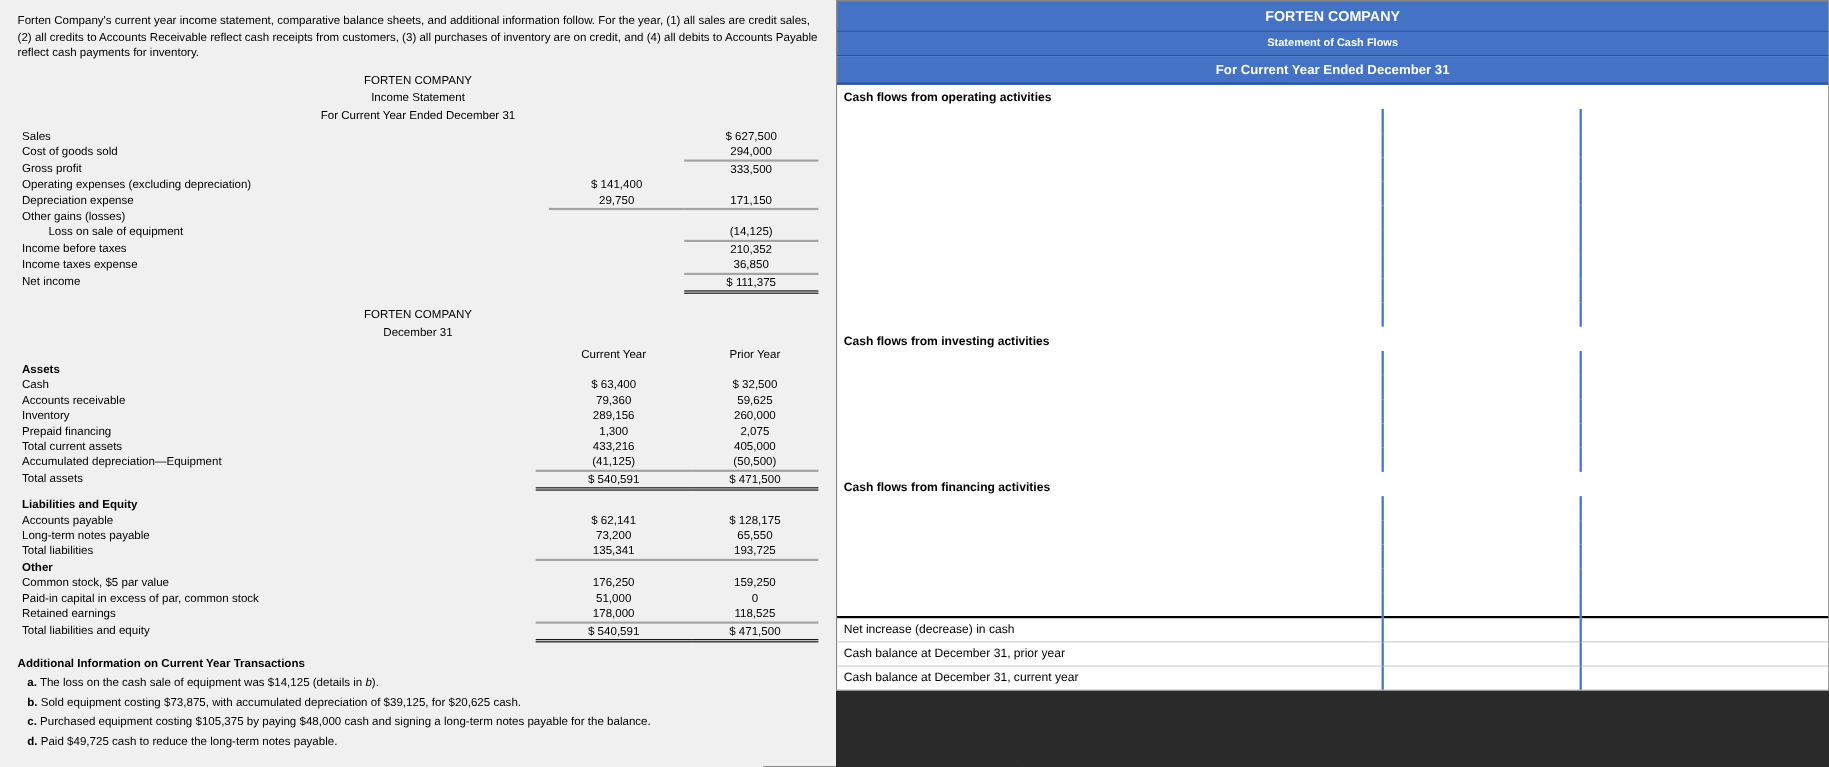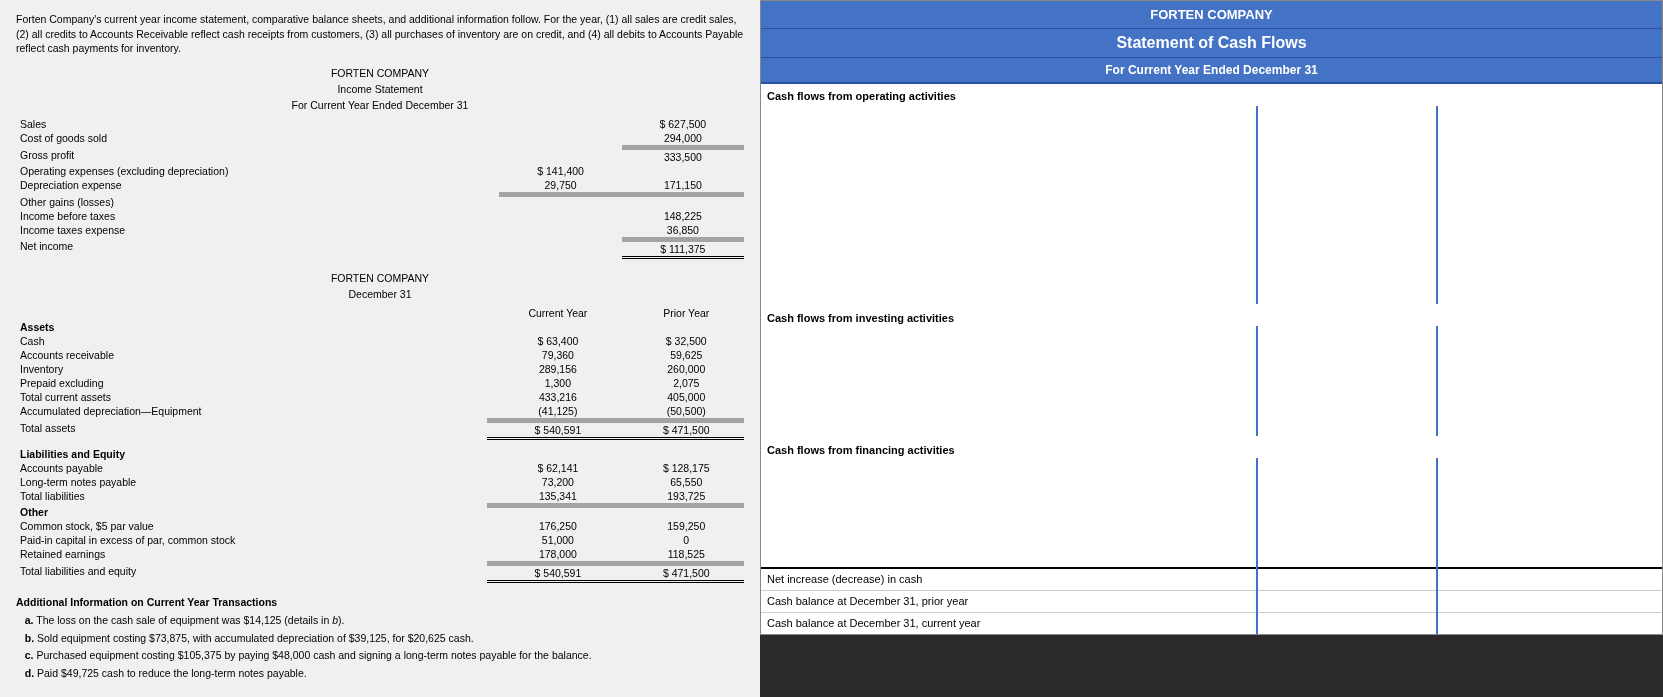--- a/index.html
+++ b/index.html
@@ -43,21 +43,21 @@
       border-collapse: collapse;
       font-size: 10.5px;
     }
 
     .fin-table td {
       padding: 1px 4px;
       vertical-align: top;
     }
     .fin-table .indent2 { padding-left: 28px; }
     .fin-table .right { text-align: center; }
-    .fin-table .underline { border-bottom: 5px solid #a3a3a3; }
+    .fin-table .underline { border-bottom: 2px solid #a3a3a3; }
     .fin-table .double-underline { border-bottom: 3px double #000; }
 
     .section-divider {
       height: 8px;
     }
 
     .additional-info {
       margin-top: 8px;
       font-size: 10.5px;
     }
@@ -93,21 +93,21 @@
       font-size: 13px;
       border-bottom: 1px solid #2a52a0;
     }
 
     .cf-header-blue2 {
       background: #4472C4;
       color: #fff;
       text-align: center;
       padding: 5px 4px;
       font-weight: bold;
-      font-size: 16px;
+      font-size: 10px;
       border-bottom: 1px solid #2a52a0;
     }
 
     .cf-header-blue3 {
       background: #4472C4;
       color: #fff;
       text-align: center;
       padding: 5px 4px;
       font-weight: bold;
       font-size: 12px;
@@ -199,23 +199,28 @@
           <td>Depreciation expense</td>
           <td class="right underline">29,750</td>
           <td class="right underline">171,150</td>
         </tr>
         <tr>
           <td>Other gains (losses)</td>
           <td class="right"></td>
           <td class="right"></td>
         </tr>
         <tr>
+          <td class="indent2">Loss on sale of equipment</td>
+          <td class="right"></td>
+          <td class="right underline">(14,125)</td>
+        </tr>
+        <tr>
           <td>Income before taxes</td>
           <td class="right"></td>
-          <td class="right">148,225</td>
+          <td class="right">210,352</td>
         </tr>
         <tr>
           <td>Income taxes expense</td>
           <td class="right"></td>
           <td class="right underline">36,850</td>
         </tr>
         <tr>
           <td>Net income</td>
           <td class="right"></td>
           <td class="right double-underline">$ 111,375</td>
@@ -250,21 +255,21 @@
           <td>Accounts receivable</td>
           <td class="right">79,360</td>
           <td class="right">59,625</td>
         </tr>
         <tr>
           <td>Inventory</td>
           <td class="right">289,156</td>
           <td class="right">260,000</td>
         </tr>
         <tr>
-          <td>Prepaid excluding</td>
+          <td>Prepaid financing</td>
           <td class="right">1,300</td>
           <td class="right">2,075</td>
         </tr>
         <tr>
           <td>Total current assets</td>
           <td class="right">433,216</td>
           <td class="right">405,000</td>
         </tr>
         <tr>
           <td>Accumulated depreciation—Equipment</td>

